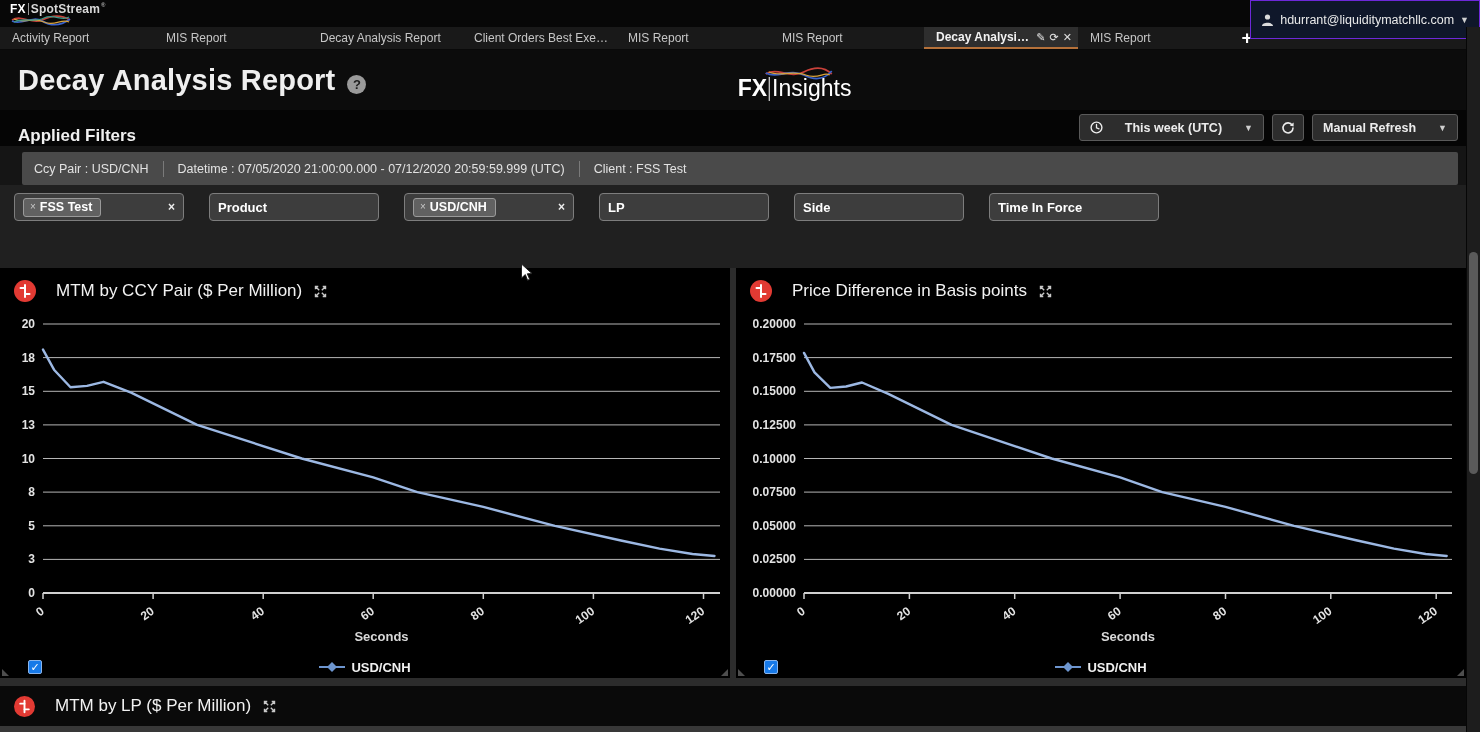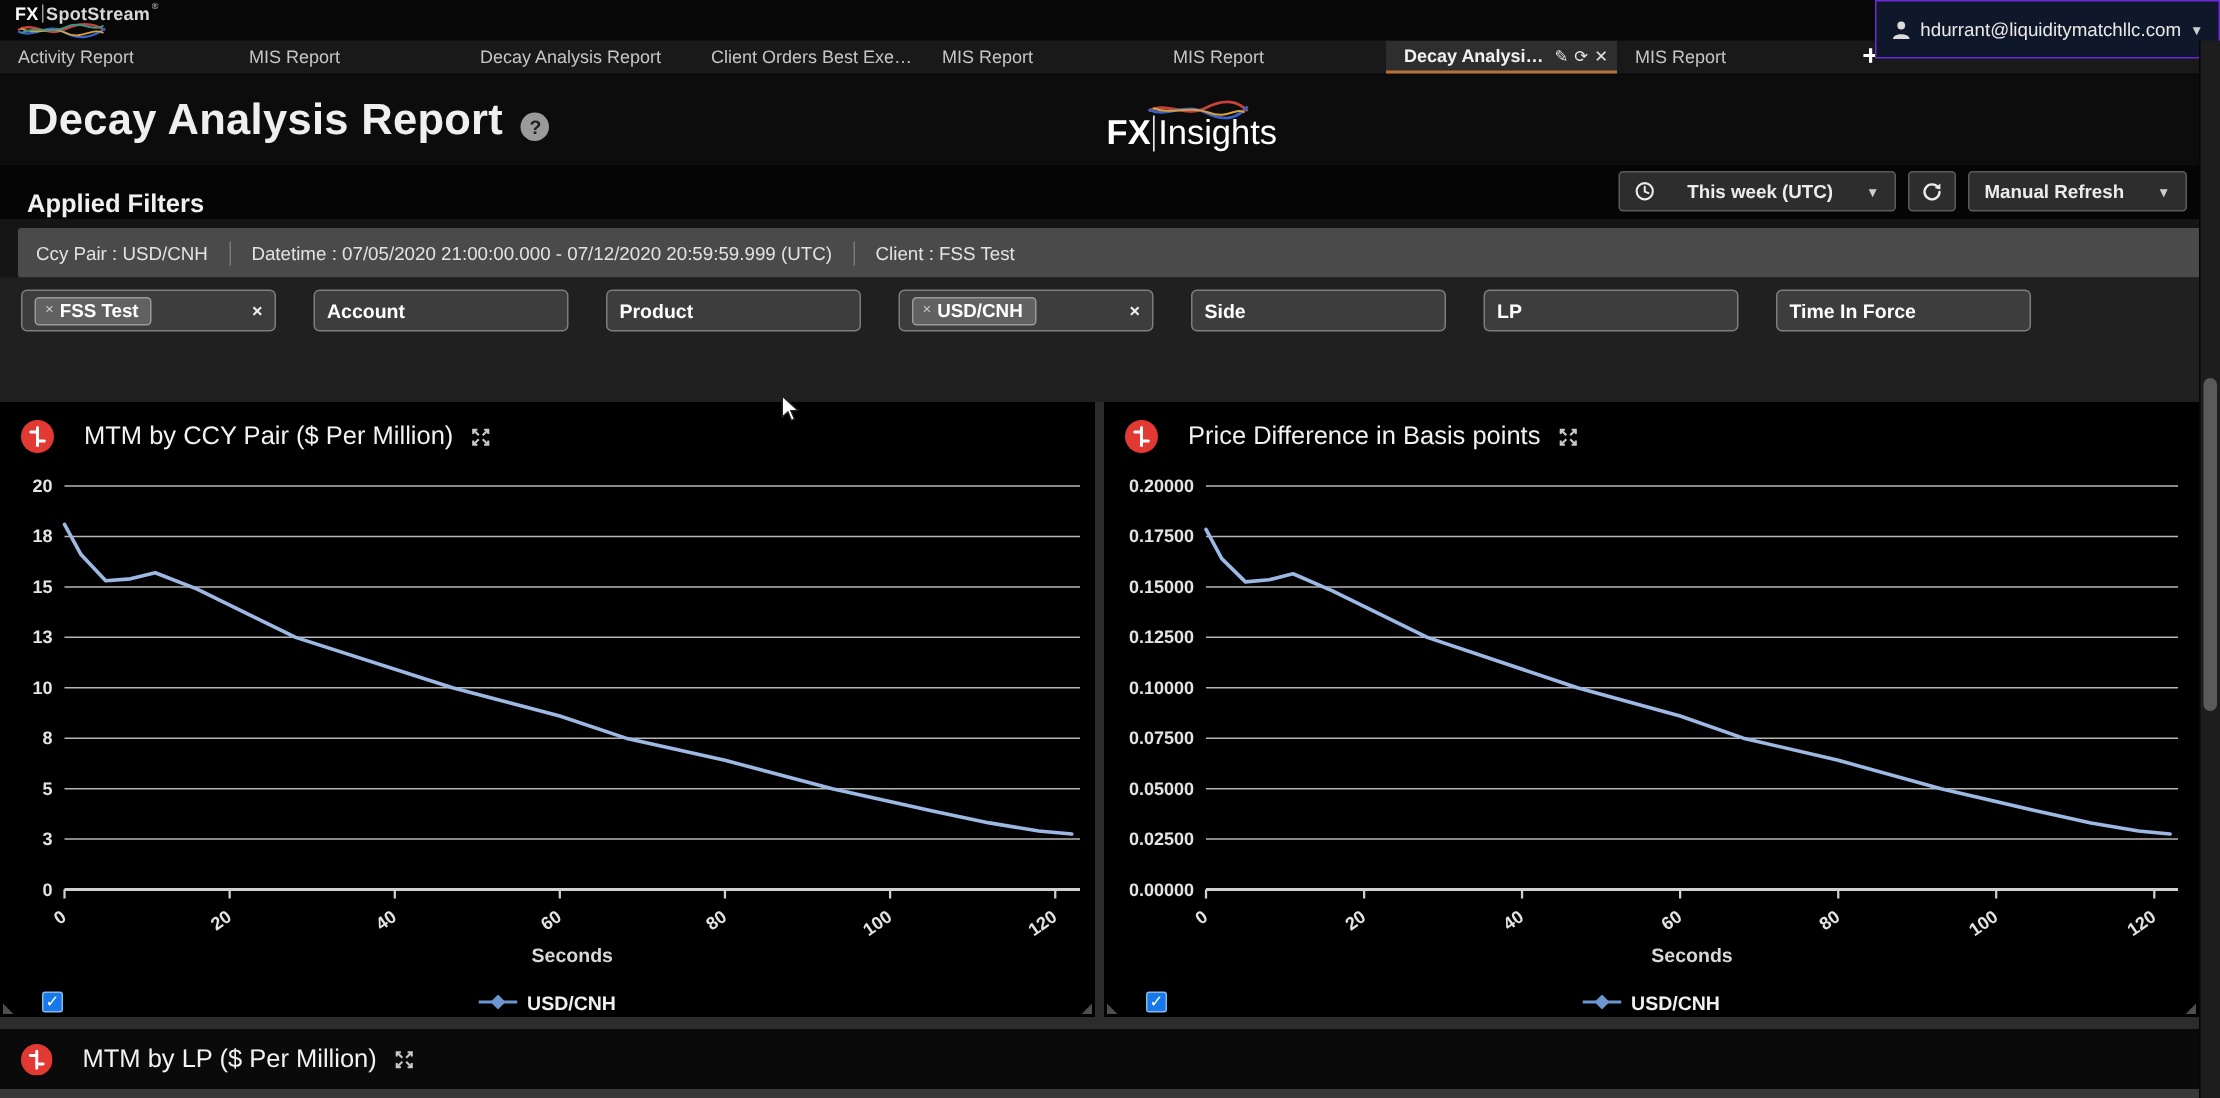--- a/index.html
+++ b/index.html
@@ -43,21 +43,21 @@
   
   .filterbar{height:36px;background:#050505;display:flex;align-items:flex-end;flex:0 0 auto;position:relative}
   .af-title{font-size:17px;font-weight:600;color:#f0f0f0;margin-left:18px}
   .controls{position:absolute;right:22px;top:4px;display:flex;gap:8px}
   .ctl-btn{height:27px;display:flex;align-items:center;gap:22px;background:#2d2d2d;border:1px solid #5a5a5a;
     border-radius:3px;padding:0 10px;font-size:12.5px;font-weight:bold;color:#ececec;cursor:pointer}
   .ctl-btn .caret{font-size:9px;color:#cfcfcf}
   .ctl-btn.square{padding:0 8px}
 
   
-  .summarybar{height:33px;margin:6px 12px 0;background:#4a4a4a;border-radius:2px;display:flex;align-items:center;
+  .summarybar{height:33px;margin:6px 22px 0;background:#4a4a4a;border-radius:2px;display:flex;align-items:center;
     padding:0 12px;font-size:12.5px;color:#e2e2e2;flex:0 0 auto}
   .vdiv{width:1px;height:16px;background:#7a7a7a;margin:0 14px}
 
   
   .chips{height:83px;background:#202020;padding:8px 0 0 14px;flex:0 0 auto}
   .chip-row{display:flex;gap:25px;margin-bottom:12px}
   .ffield{width:170px;height:28px;background:#3d3d3d;border:1px solid #7d7d7d;border-radius:4px;
     display:flex;align-items:center;padding:0 8px;cursor:text}
   .flabel{font-size:13px;font-weight:bold;color:#fff}
   .chip{display:flex;align-items:center;gap:4px;background:#616161;border:1px solid #9a9a9a;border-radius:3px;
@@ -205,37 +205,34 @@
   <section class="chips" id="chips-area">
       <div class="chip-row">
         <div class="ffield">
           <span class="chip">
             <span class="chipx">×</span>
             <span>FSS Test</span>
           </span>
           <span class="fclear">×</span>
         </div>
         <div class="ffield">
-          <span class="flabel">Account</span>
-        </div>
-        <div class="ffield">
           <span class="flabel">Product</span>
         </div>
         <div class="ffield">
           <span class="chip">
             <span class="chipx">×</span>
             <span>USD/CNH</span>
           </span>
           <span class="fclear">×</span>
         </div>
         <div class="ffield">
+          <span class="flabel">LP</span>
+        </div>
+        <div class="ffield">
           <span class="flabel">Side</span>
-        </div>
-        <div class="ffield">
-          <span class="flabel">LP</span>
         </div>
         <div class="ffield">
           <span class="flabel">Time In Force</span>
         </div>
       </div>
     </section>
 
   <section class="charts">
     <div class="chart-panel" id="panel-0">
     <div class="chead">

